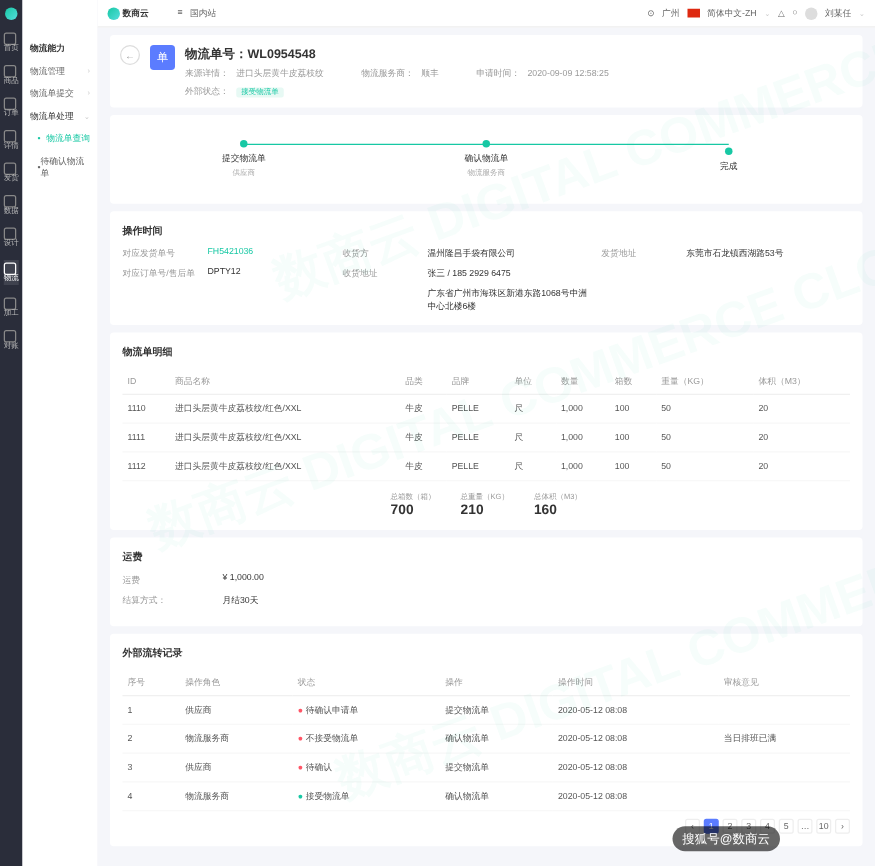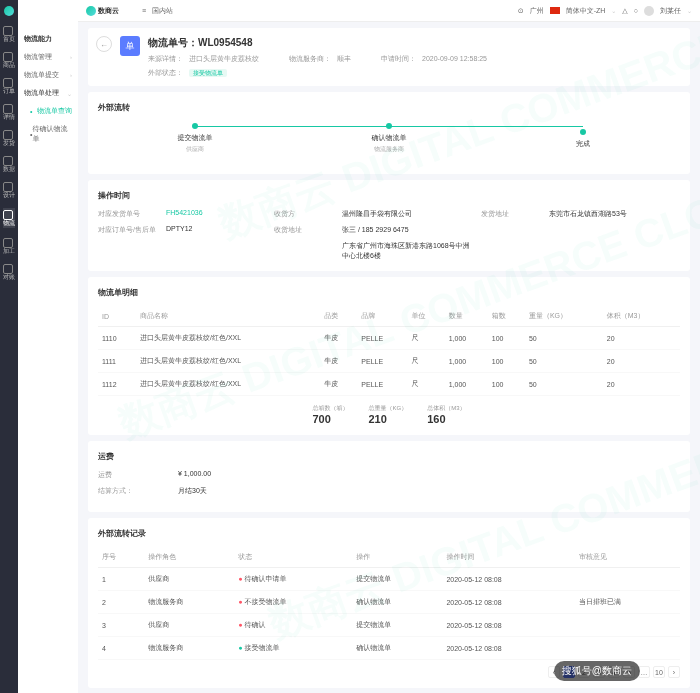--- a/index.html
+++ b/index.html
@@ -48,21 +48,21 @@
 .tot-lb{color:#999;font-size:6px}
 .tot-v{font-size:11px;font-weight:bold;color:#333}
 .fee-row{display:flex;gap:40px;font-size:7px;margin-bottom:6px}
 .fee-row .k{color:#999;width:40px}
 .dot-r{color:#f56;margin-right:2px}
 .dot-g{color:#17c8a4;margin-right:2px}
 .pager{display:flex;justify-content:flex-end;gap:3px;margin-top:6px;font-size:7px}
 .pg{width:12px;height:12px;border:1px solid #eee;display:flex;align-items:center;justify-content:center;color:#666;border-radius:2px}
 .pg.act{background:#5b7cff;color:#fff;border-color:#5b7cff}
 .wm{position:absolute;font-size:40px;color:rgba(23,200,164,.04);transform:rotate(-20deg);pointer-events:none;font-weight:bold;white-space:nowrap}
-.badge{position:absolute;bottom:12px;right:60px;background:rgba(0,0,0,.6);color:#fff;font-size:10px;padding:3px 8px;border-radius:10px}
+.badge{position:absolute;bottom:12px;right:76px;background:rgba(0,0,0,.6);color:#fff;font-size:10px;padding:3px 8px;border-radius:10px}
 </style>
 </head>
 <body>
 
 <div class="app">
  <div class="rail">
   <div class="logo-ic"></div>
   <div>
         <div class="rail-ic"></div>
         <div class="rail-lb">首页</div>
@@ -161,21 +161,20 @@
       <span><span class="lbl">物流服务商：</span><span>顺丰</span></span>
       <span><span class="lbl">申请时间：</span><span>2020-09-09 12:58:25</span></span>
      </div>
      <div class="hdr-row">
       <span><span class="lbl">外部状态：</span><span class="tag">接受物流单</span></span>
      </div>
     </div>
    </div>
 
    <div class="card">
-    <div class="card-t">外部流转</div>
     <div class="steps">
      <div class="step">
               <div class="step-dot"></div>
               <div class="step-line"></div>
               <div>提交物流单</div>
               <div class="step-sub">供应商</div>
             </div>
      <div class="step">
               <div class="step-dot"></div>
               <div class="step-line"></div>

